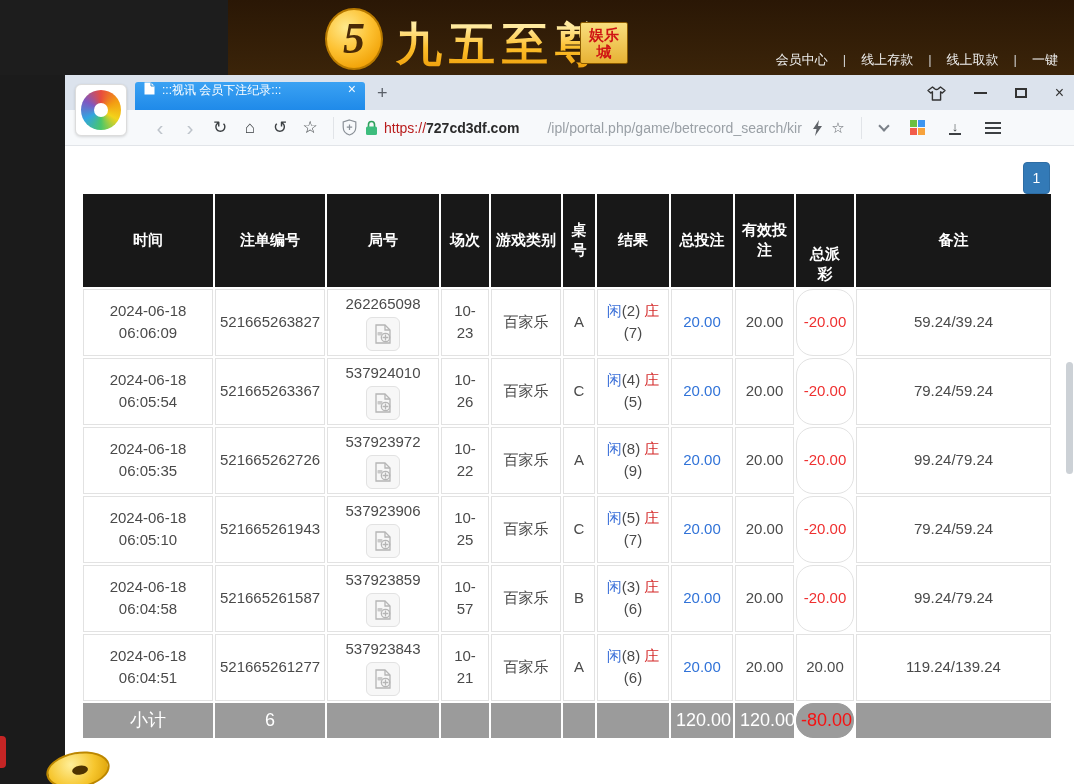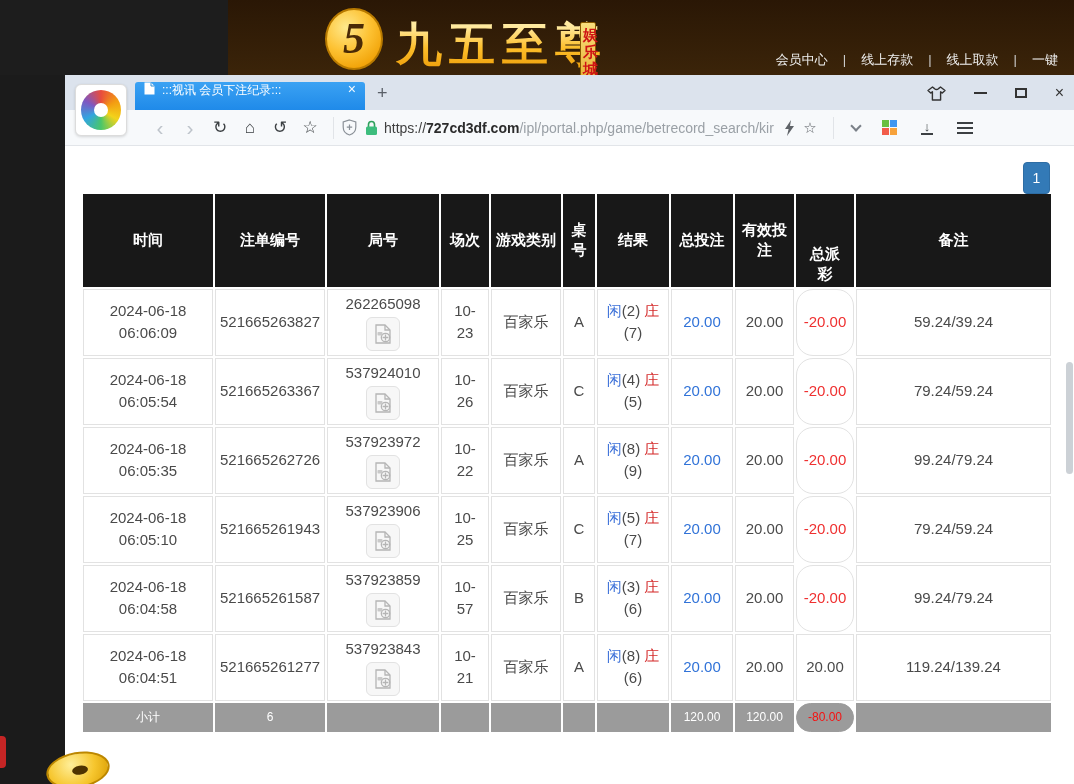--- a/index.html
+++ b/index.html
@@ -12,21 +12,21 @@
             background:linear-gradient(#2a1705,#3b2409); }
   .logo-oval { position:absolute; left:97px; top:8px; width:58px; height:62px; border-radius:50%;
                background:radial-gradient(circle at 35% 30%, #ffe98c, #fdc233 45%, #ef9d00 85%);
                border:2px solid #b87a00; display:flex; align-items:center; justify-content:center; }
   .logo-oval span { font-family:"Liberation Serif", serif; font-style:italic; font-weight:bold;
                     font-size:44px; color:#4a2a06; line-height:1; }
   .logo-text { position:absolute; left:168px; top:14px; font-size:46px; font-weight:900; letter-spacing:7px;
                color:#f8b61c; background:linear-gradient(#ffeaa0 20%, #fdbe2a 55%, #e89400);
                -webkit-background-clip:text; background-clip:text; -webkit-text-fill-color:transparent;
                white-space:nowrap; }
-  .logo-badge { position:absolute; left:352px; top:22px; width:16px; padding:3px 2px;
+  .logo-badge { position:absolute; left:352px; top:22px; width:48px; padding:3px 2px;
                 background:linear-gradient(#f9de7d,#e7b234); border:1px solid #8a5a00; border-radius:2px;
                 color:#cf1414; font-size:15px; font-weight:bold; line-height:17px; text-align:center;
                 word-break:break-all; }
   .nav-links { position:absolute; right:4px; top:51px; color:#efefef; font-size:13px; white-space:nowrap; }
   .nav-links a { color:#efefef; text-decoration:none; margin:0 12px; }
   .nav-sep { color:#cfcfcf; margin:0 3px; }
 
   
   .red-sliver { position:absolute; left:0; top:736px; width:6px; height:32px; background:#c52525;
                 border-radius:0 4px 4px 0; z-index:60; }
@@ -61,23 +61,23 @@
   .wc-close { font-size:16px; color:#333; line-height:1; }
   .wc-skin svg { display:block; }
 
   .toolbar { position:relative; height:36px; background:#f7f9fb; border-bottom:1px solid #e2e5e9;
              display:flex; align-items:center; padding-left:80px; }
   .tb-ic { width:30px; text-align:center; font-size:17px; color:#3c4043; flex:0 0 auto; line-height:1; }
   .tb-dis { color:#bdc3ca; font-size:21px; }
   .tb-sep { width:1px; height:22px; background:#e1e4e8; margin:0 8px; flex:0 0 auto; }
   .url-zone { display:flex; align-items:center; min-width:0; }
   .url-text { font-size:14px; margin-left:6px; white-space:nowrap; overflow:hidden; max-width:452px; }
-  .url-scheme { color:#404040;text-align:right; }
+  .url-scheme { color:#b91c1c;text-align:right; }
   .url-domain { color:#2b2b2b;font-weight:bold; }
-  .url-path { color:#9aa0a6; }
+  .url-path { color:#9aa0a6;margin-left:28px; }
   .right-ics { margin-left:6px; display:flex; align-items:center; }
   .chev { width:8px; height:8px; border-right:2px solid #7a8088; border-bottom:2px solid #7a8088;
           transform:rotate(45deg); margin:-3px 10px 0 10px; }
   .grid-ic { width:15px; height:15px; display:grid; grid-template-columns:7px 7px; grid-gap:1px; margin:0 12px; }
   .grid-ic b { width:7px; height:7px; }
   .g1{background:#6abf40;} .g2{background:#3e96f0;} .g3{background:#f25c4a;} .g4{background:#f7a23b;}
   .dl-ic { margin:0 12px; display:flex; flex-direction:column; align-items:center; color:#3c4043; }
   .dl-ic span { font-size:13px; line-height:11px; }
   .dl-ic i { display:block; width:12px; height:2px; background:#3c4043; margin-top:1px; }
   .burger { width:16px; height:2px; background:#3c4043; box-shadow:0 5px 0 #3c4043, 0 10px 0 #3c4043;
@@ -101,21 +101,21 @@
   tr.data-row td { height:64px; }
   .session { display:inline-block; width:27px; word-break:break-all; }
   .round-num { margin-bottom:2px; }
   .video-btn { display:inline-flex; width:34px; height:34px; background:#f7f7f7; border:1px solid #e2e2e2;
                border-radius:6px; align-items:center; justify-content:center; }
   .res-blue { color:#3a6fd8; }
   .res-red { color:#d42a2a; margin-left:4px; }
   .res-num { color:#4a4a4a; }
   .money-blue { color:#3173d8; }
   .neg { color:#ef3030;border-radius:17px; }
-  tr.summary td { background:#9b9b9b; color:#fff; border:1px solid #9b9b9b; height:29px; font-size:12px; }
+  tr.summary td { background:#9b9b9b; color:#fff; border:1px solid #9b9b9b; height:29px; font-size:18px; }
   tr.summary td.neg, tr.summary .neg { color:#f61212; }
 </style>
 </head>
 <body>
 
 <div class="site-header">
   <div class="banner">
     <div class="logo-oval">
       <span>5</span>
     </div>

